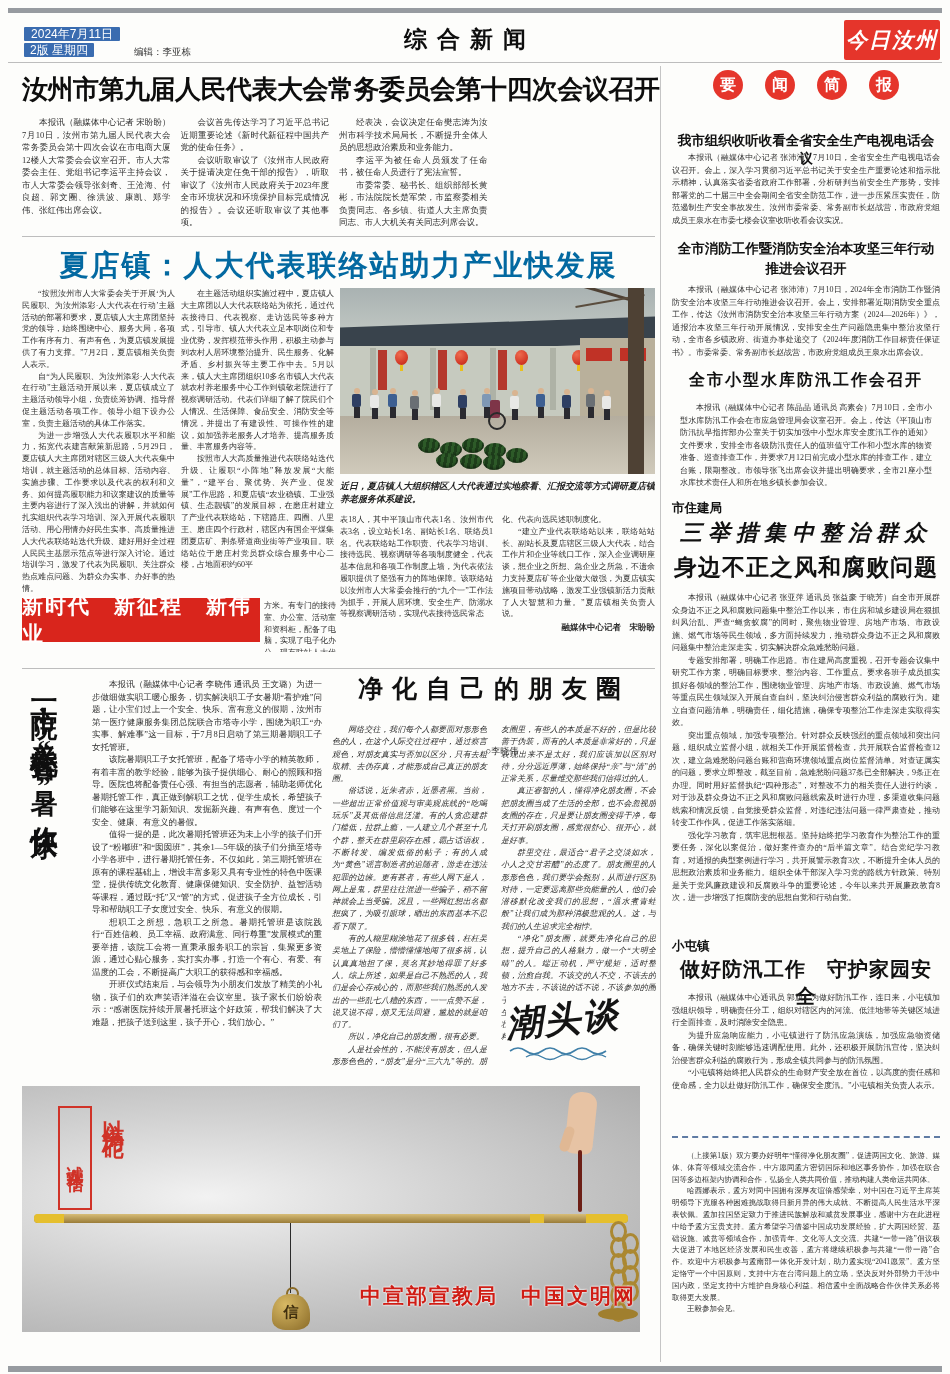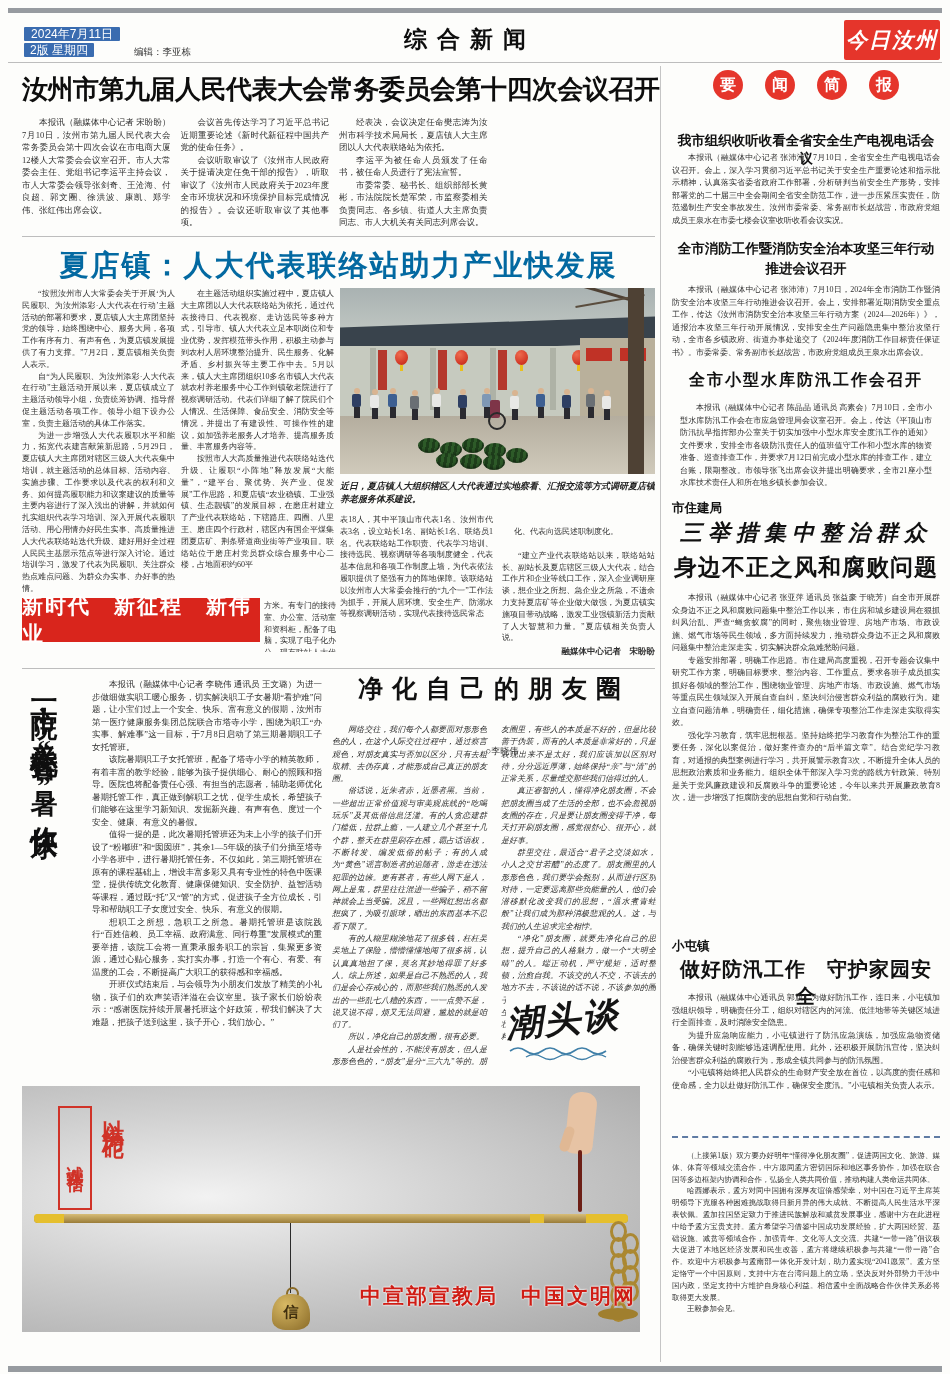--- a/index.html
+++ b/index.html
@@ -67,21 +67,21 @@
   <div class="abs sans ctr" style="left:300px;top:24px;width:340px;font-weight:900;font-size:23px;letter-spacing:10px;color:#0d0d0d;">综合新闻</div>
   <div class="abs masthead" style="left:844px;top:20px;width:96px;height:40px;">今日汝州</div>
   <div class="abs hline" style="left:8px;top:62px;width:934px;"></div>
   <div class="abs vline" style="left:660px;top:66px;height:1296px;"></div>
 
   <div class="abs lead-head" style="left:22px;top:72px;width:626px;">汝州市第九届人民代表大会常务委员会第十四次会议召开</div>
   <div class="abs cols4 jt" style="left:22px;top:116px;width:624px;">
     <p class="ind body-md">本报讯（融媒体中心记者 宋盼盼）7月10日，汝州市第九届人民代表大会常务委员会第十四次会议在市电商大厦12楼人大常委会会议室召开。市人大常委会主任、党组书记李运平主持会议，市人大常委会领导张剑奇、王沧海、付良超、郭文圈、徐洪波、康凯、郑学伟、张红伟出席会议。</p>
     <p class="ind body-md">会议首先传达学习了习近平总书记近期重要论述《新时代新征程中国共产党的使命任务》。</p>
     <p class="ind body-md">会议听取审议了《汝州市人民政府关于提请决定任免干部的报告》，听取审议了《汝州市人民政府关于2023年度全市环境状况和环境保护目标完成情况的报告》。会议还听取审议了其他事项。</p>
-    <p class="ind body-md">经表决，会议决定任命樊志涛为汝州市科学技术局局长，夏店镇人大主席团以人大代表联络站为依托。</p>
+    <p class="ind body-md">经表决，会议决定任命樊志涛为汝州市科学技术局局长，不断提升全体人员的思想政治素质和业务能力。</p>
     <p class="ind body-md">李运平为被任命人员颁发了任命书，被任命人员进行了宪法宣誓。</p>
     <p class="ind body-md">市委常委、秘书长、组织部部长黄彬，市法院院长楚军荣，市监察委相关负责同志、各乡镇、街道人大主席负责同志、市人大机关有关同志列席会议。</p>
   </div>
   <div class="abs hline" style="left:22px;top:236px;width:633px;"></div>
 
   <div class="abs ctr feat-head" style="left:22px;top:246px;width:633px;">夏店镇：人大代表联络站助力产业快发展</div>
 
   <div class="abs feat-col" style="left:22px;top:288px;width:153px;height:306px;">
     <p class="ind">“按照汝州市人大常委会关于开展‘为人民履职、为汝州添彩·人大代表在行动’主题活动的部署和要求，夏店镇人大主席团坚持党的领导，始终围绕中心、服务大局，各项工作有序有力、有声有色，为夏店镇发展提供了有力支撑。”7月2日，夏店镇相关负责人表示。</p>
     <p class="ind">自“为人民履职、为汝州添彩·人大代表在行动”主题活动开展以来，夏店镇成立了主题活动领导小组，负责统筹协调、指导督促主题活动各项工作。领导小组下设办公室，负责主题活动的具体工作落实。</p>
@@ -161,21 +161,21 @@
     <div class="wm" style="left:120px;top:166px;"></div>
     <div class="wm" style="left:143px;top:167px;"></div>
     <div class="wm" style="left:166px;top:160px;"></div>
   </div>
   <div class="abs caption jt" style="left:340px;top:480px;width:315px;height:30px;overflow:hidden;">近日，夏店镇人大组织辖区人大代表通过实地察看、汇报交流等方式调研夏店镇养老服务体系建设。</div>
 
   <div class="abs feat-col" style="left:340px;top:514px;width:153px;height:142px;">
     <p style="margin:0;">表18人，其中平顶山市代表1名、汝州市代表3名，设立站长1名、副站长1名、联络员1名。代表联络站工作职责、代表学习培训、接待选民、视察调研等各项制度健全，代表基本信息和各项工作制度上墙，为代表依法履职提供了坚强有力的阵地保障。该联络站以汝州市人大常委会推行的“九个一”工作法为抓手，开展人居环境、安全生产、防溺水等视察调研活动，实现代表接待选民常态</p>
   </div>
   <div class="abs feat-col" style="left:502px;top:514px;width:153px;height:142px;">
-    <p style="margin:12px;font-family:Liberation Mono, monospace;">化、代表向选民述职制度化。</p>
+    <p style="margin:0;font-family:Liberation Mono, monospace;">化、代表向选民述职制度化。</p>
     <p class="ind">“建立产业代表联络站以来，联络站站长、副站长及夏店辖区三级人大代表，结合工作片和企业等线口工作，深入企业调研座谈，想企业之所想、急企业之所急，不遗余力支持夏店矿等企业做大做强，为夏店镇实施项目带动战略，激发工业强镇新活力贡献了人大智慧和力量。”夏店镇相关负责人说。</p>
     <p class="sig" style="margin:2px 0 0;text-align:right;font-size:8.5px;">融媒体中心记者　宋盼盼</p>
   </div>
 
   <div class="abs banner-red" style="left:22px;top:598px;width:238px;height:44px;">新时代　新征程　新伟业</div>
   <div class="abs feat-col" style="left:264px;top:600px;width:72px;height:52px;">方米。有专门的接待室、办公室、活动室和资料柜，配备了电脑，实现了电子化办公。现有驻站人大代</div>
   <div class="abs hline" style="left:22px;top:668px;width:633px;"></div>
 
   <div class="abs vert-head" style="left:26px;top:684px;height:396px;">市一院：爱心托管“暑”你快乐</div>
   <div class="abs jt" style="left:92px;top:678px;width:230px;height:404px;overflow:hidden;">
@@ -262,20 +262,21 @@
   <div class="abs jt body-sm" style="left:672px;top:394px;width:268px;height:92px;">
     <p class="ind" style="margin:8px;">本报讯（融媒体中心记者 陈晶晶 通讯员 高素会）7月10日，全市小型水库防汛工作会在市应急管理局会议室召开。会上，传达《平顶山市防汛抗旱指挥部办公室关于切实加强中小型水库安全度汛工作的通知》文件要求，安排全市各级防汛责任人的值班值守工作和小型水库的物资准备、巡查排查工作，并要求7月12日前完成小型水库的排查工作，建立台账，限期整改。市领导张飞出席会议并提出明确要求，全市21座小型水库技术责任人和所在地乡镇长参加会议。</p>
   </div>
 
   <div class="abs kicker" style="left:672px;top:500px;">市住建局</div>
   <div class="abs ctr big-serif-head" style="left:672px;top:518px;width:268px;font-size:22px;letter-spacing:6px;font-style:italic;">三举措集中整治群众</div>
   <div class="abs ctr big-serif-head" style="left:672px;top:552px;width:268px;font-size:23px;letter-spacing:1px;">身边不正之风和腐败问题</div>
   <div class="abs jt body-sm" style="left:672px;top:592px;width:268px;height:314px;">
     <p class="ind">本报讯（融媒体中心记者 张亚萍 通讯员 张益豪 于晓芳）自全市开展群众身边不正之风和腐败问题集中整治工作以来，市住房和城乡建设局在狠抓纠风治乱、严查“蝇贪蚁腐”的同时，聚焦物业管理、房地产市场、市政设施、燃气市场等民生领域，多方面持续发力，推动群众身边不正之风和腐败问题集中整治走深走实，切实解决群众急难愁盼问题。</p>
     <p class="ind">专题安排部署，明确工作思路。市住建局高度重视，召开专题会议集中研究工作方案，明确目标要求、整治内容、工作重点。要求各班子成员抓实抓好各领域的整治工作，围绕物业管理、房地产市场、市政设施、燃气市场等重点民生领域深入开展自查自纠，坚决纠治侵害群众利益的腐败行为。建立自查问题清单，明确责任，细化措施，确保专项整治工作走深走实取得实效。</p>
+    <p class="ind">突出重点领域，加强专项整治。针对群众反映强烈的重点领域和突出问题，组织成立监督小组，就相关工作开展监督检查，共开展联合监督检查12次，建立急难愁盼问题台账和营商环境领域重点岗位监督清单。对查证属实的问题，要求立即整改，截至目前，急难愁盼问题37条已全部解决，9条正在办理。同时用好监督执纪“四种形态”，对整改不力的相关责任人进行约谈，对于涉及群众身边不正之风和腐败问题线索及时进行办理，多渠道收集问题线索和情况反馈，自觉接受群众监督，对违纪违法问题一律严肃查处，推动转变工作作风，促进工作落实落细。</p>
     <p class="ind">强化学习教育，筑牢思想根基。坚持始终把学习教育作为整治工作的重要任务，深化以案促治，做好案件查办的“后半篇文章”。结合党纪学习教育，对通报的典型案例进行学习，共开展警示教育3次，不断提升全体人员的思想政治素质和业务能力。组织全体干部深入学习党的路线方针政策、特别是关于党风廉政建设和反腐败斗争的重要论述，今年以来共开展廉政教育8次，进一步增强了拒腐防变的思想自觉和行动自觉。</p>
   </div>
 
   <div class="abs kicker" style="left:672px;top:938px;">小屯镇</div>
   <div class="abs ctr big-serif-head" style="left:672px;top:956px;width:268px;font-size:20px;letter-spacing:1px;">做好防汛工作　守护家园安全</div>
   <div class="abs jt body-sm" style="left:672px;top:992px;width:268px;height:138px;">
     <p class="ind">本报讯（融媒体中心通讯员 郭旗）为做好防汛工作，连日来，小屯镇加强组织领导，明确责任分工，组织对辖区内的河流、低洼地带等关键区域进行全面排查，及时消除安全隐患。</p>
     <p class="ind">为提升应急响应能力，小屯镇进行了防汛应急演练，加强应急物资储备，确保关键时刻能够迅速调配使用。此外，还积极开展防汛宣传，坚决纠治侵害群众利益的腐败行为，形成全镇共同参与的防汛氛围。</p>
     <p class="ind">“小屯镇将始终把人民群众的生命财产安全放在首位，以高度的责任感和使命感，全力以赴做好防汛工作，确保安全度汛。”小屯镇相关负责人表示。</p>
   </div>

